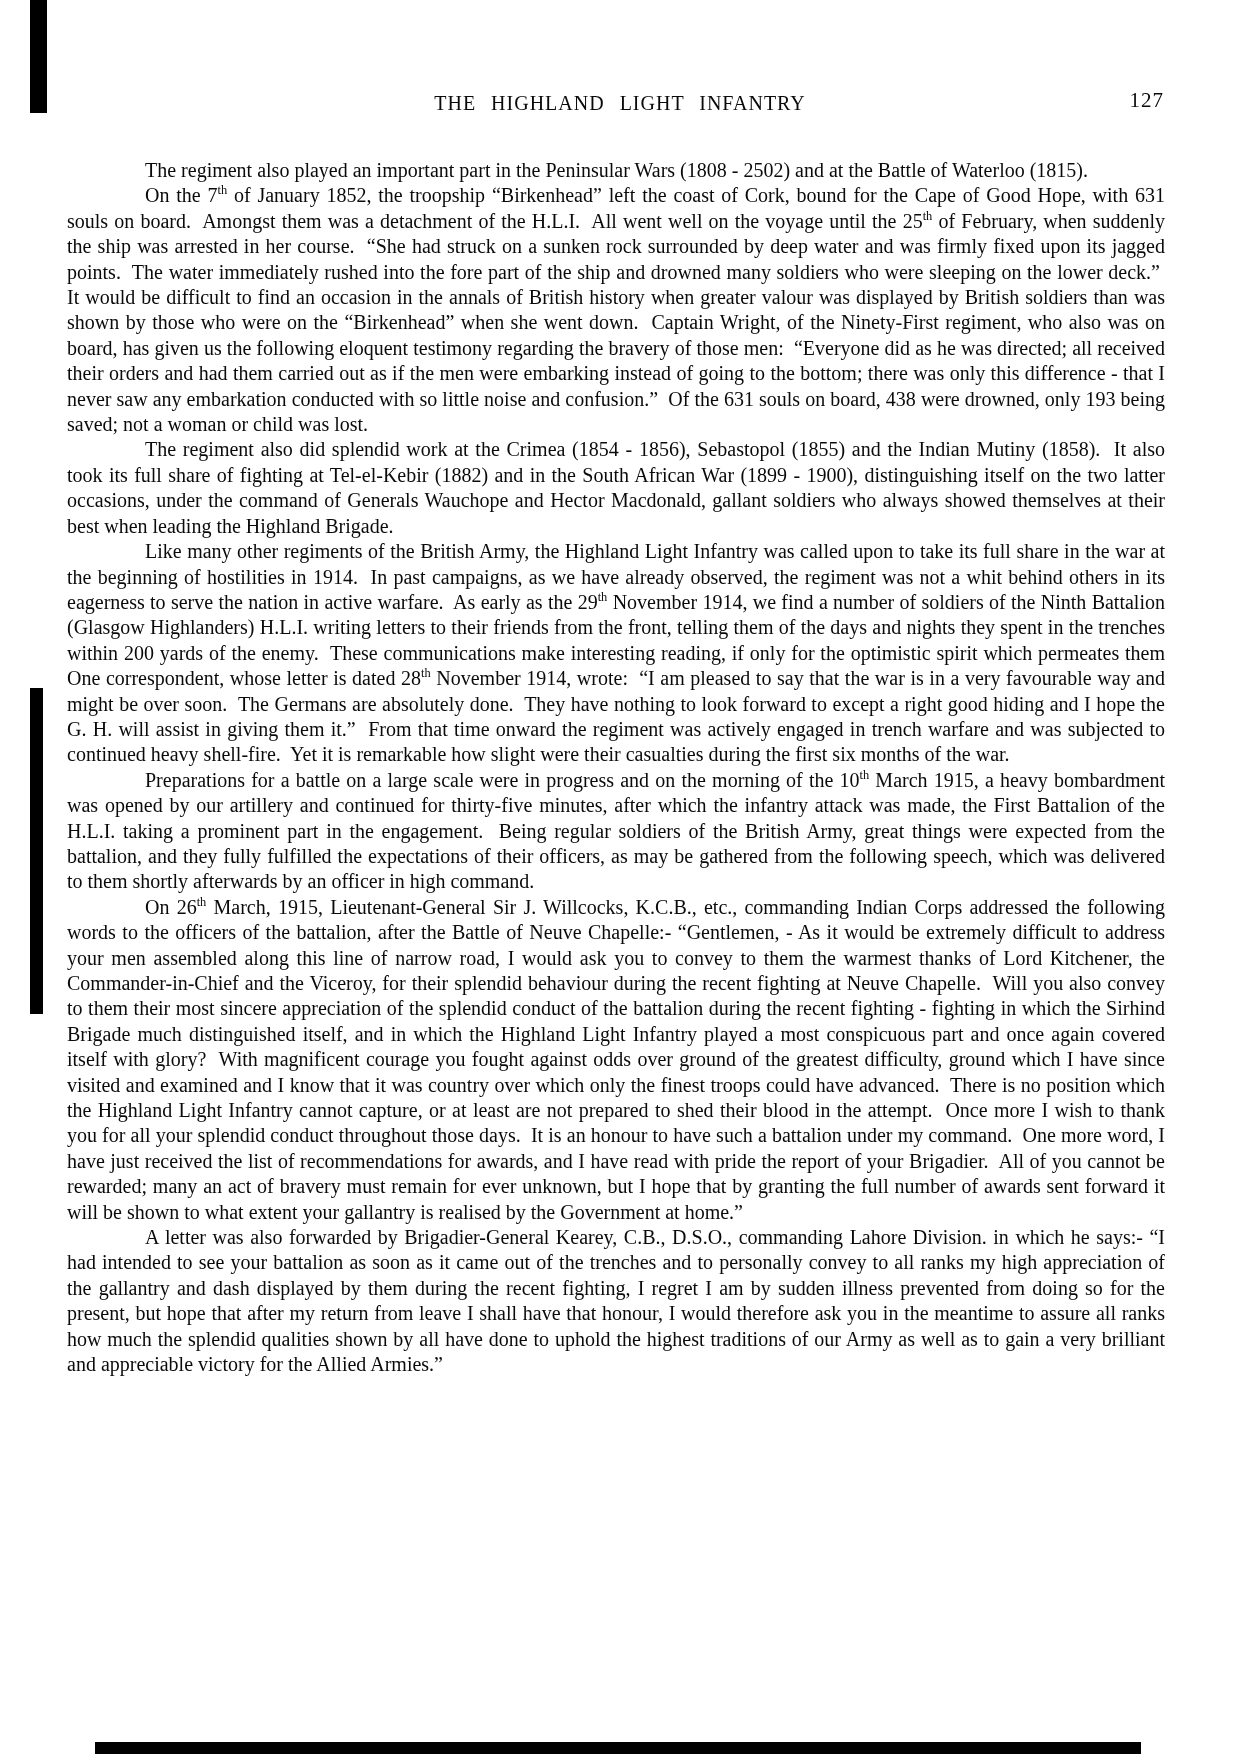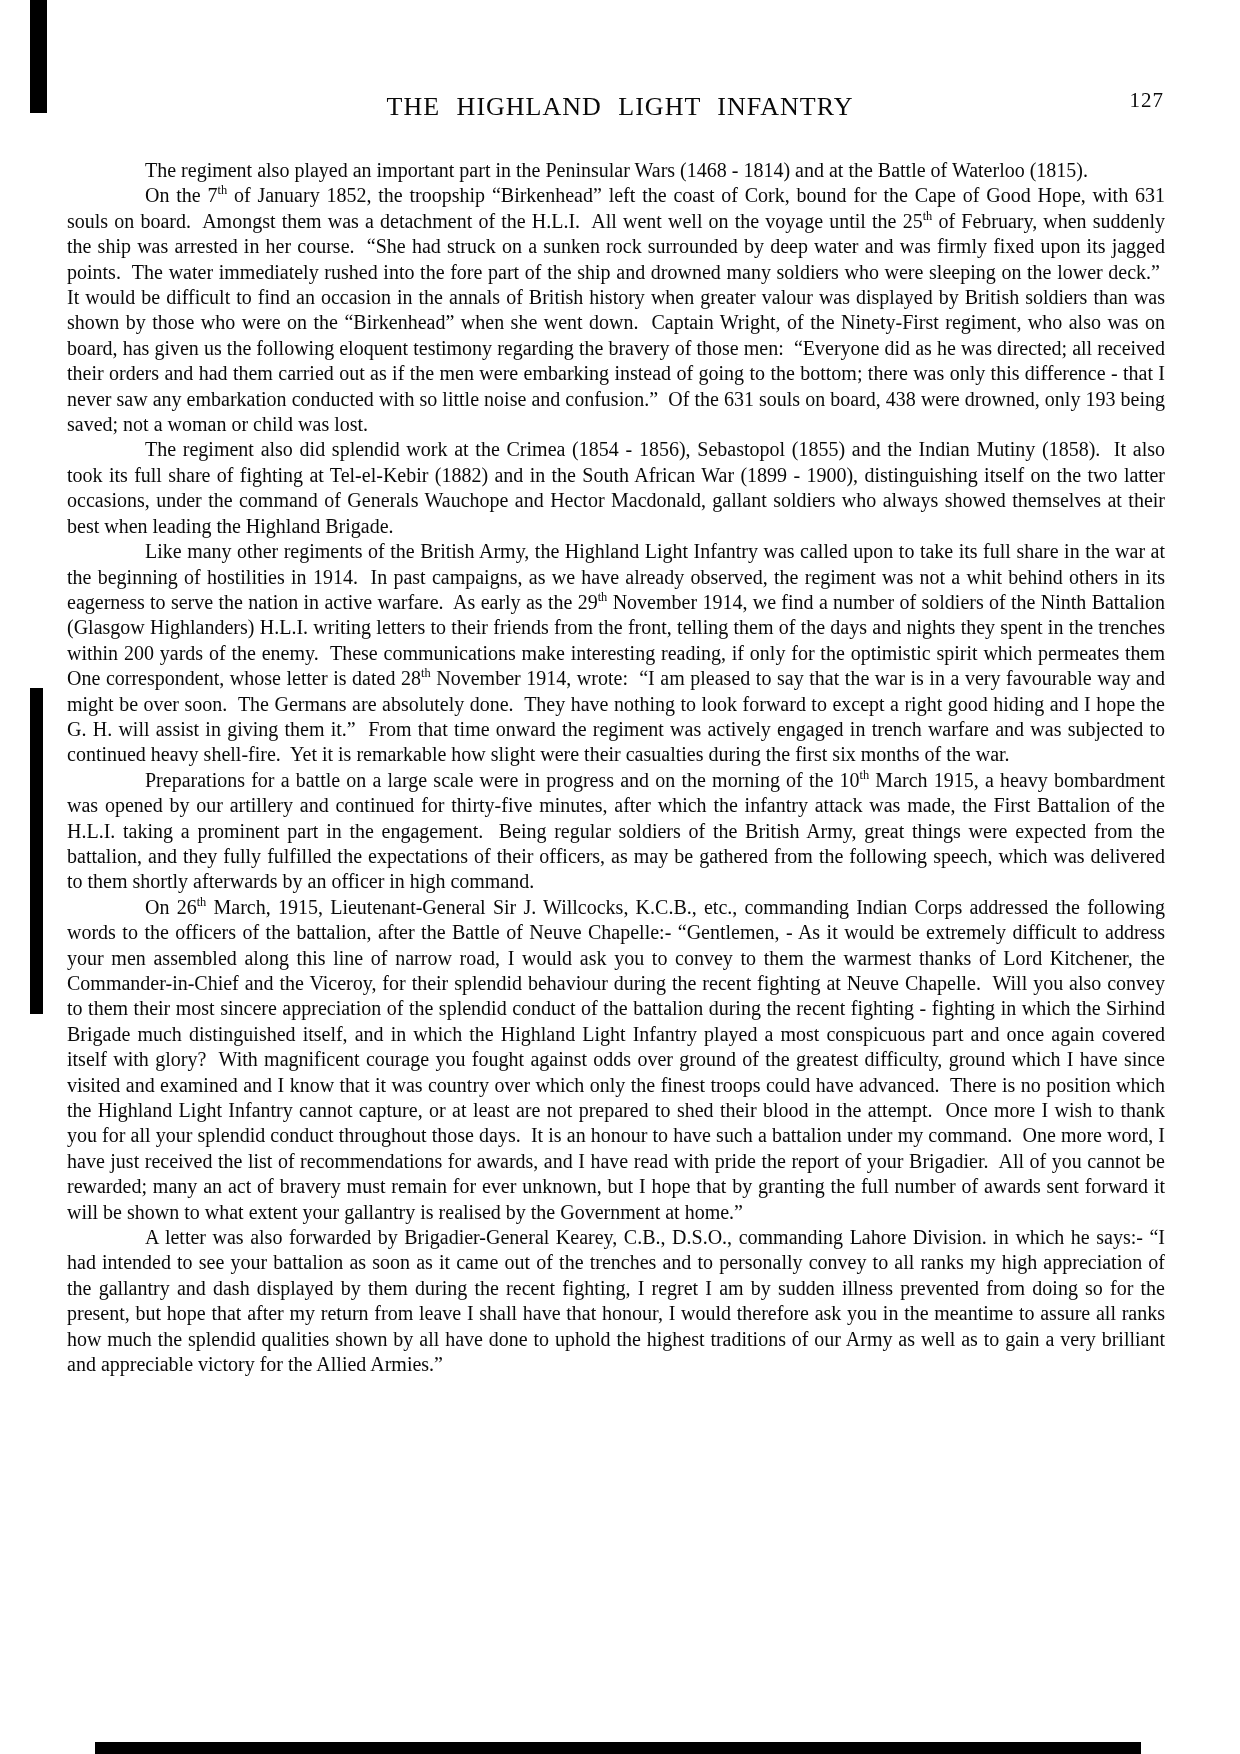--- a/index.html
+++ b/index.html
@@ -19,21 +19,21 @@
     font-size: 21px;
     letter-spacing: 1px;
     margin-top: 24px;
   }
   .doc-title {
     position: absolute;
     top: 92px;
     left: 0;
     width: 1240px;
     text-align: center;
-    font-size: 26px;
+    font-size: 20px;
     letter-spacing: 1px;
     word-spacing: 9px;
     white-space: nowrap;
   }
   .body-text {
     position: absolute;
     left: 67px;
     top: 158px;
     width: 1098px;
     text-align: justify;
@@ -63,21 +63,21 @@
 
   <div class="artifact top-left"></div>
   <div class="artifact mid-left"></div>
   <div class="artifact bottom-bar"></div>
 
   <div class="page-number">127</div>
 
   <div class="doc-title">THE HIGHLAND LIGHT INFANTRY</div>
 
   <div class="body-text">
-      <p>The regiment also played an important part in the Peninsular Wars (1468 - 1814) and at the Battle of Waterloo (1815).</p>
+      <p>The regiment also played an important part in the Peninsular Wars (1808 - 2502) and at the Battle of Waterloo (1815).</p>
       <p>On the 7<sup>th</sup> of January 1852, the troopship “Birkenhead” left the coast of Cork, bound for the Cape of Good Hope, with 631 souls on board.&nbsp; Amongst them was a detachment of the H.L.I.&nbsp; All went well on the voyage until the 25<sup>th</sup> of February, when suddenly the ship was arrested in her course.&nbsp; “She had struck on a sunken rock surrounded by deep water and was firmly fixed upon its jagged points.&nbsp; The water immediately rushed into the fore part of the ship and drowned many soldiers who were sleeping on the lower deck.”&nbsp; It would be difficult to find an occasion in the annals of British history when greater valour was displayed by British soldiers than was shown by those who were on the “Birkenhead” when she went down.&nbsp; Captain Wright, of the Ninety-First regiment, who also was on board, has given us the following eloquent testimony regarding the bravery of those men:&nbsp; “Everyone did as he was directed; all received their orders and had them carried out as if the men were embarking instead of going to the bottom; there was only this difference - that I never saw any embarkation conducted with so little noise and confusion.”&nbsp; Of the 631 souls on board, 438 were drowned, only 193 being saved; not a woman or child was lost.</p>
       <p>The regiment also did splendid work at the Crimea (1854 - 1856), Sebastopol (1855) and the Indian Mutiny (1858).&nbsp; It also took its full share of fighting at Tel-el-Kebir (1882) and in the South African War (1899 - 1900), distinguishing itself on the two latter occasions, under the command of Generals Wauchope and Hector Macdonald, gallant soldiers who always showed themselves at their best when leading the Highland Brigade.</p>
       <p>Like many other regiments of the British Army, the Highland Light Infantry was called upon to take its full share in the war at the beginning of hostilities in 1914.&nbsp; In past campaigns, as we have already observed, the regiment was not a whit behind others in its eagerness to serve the nation in active warfare.&nbsp; As early as the 29<sup>th</sup> November 1914, we find a number of soldiers of the Ninth Battalion (Glasgow Highlanders) H.L.I. writing letters to their friends from the front, telling them of the days and nights they spent in the trenches within 200 yards of the enemy.&nbsp; These communications make interesting reading, if only for the optimistic spirit which permeates them One correspondent, whose letter is dated 28<sup>th</sup> November 1914, wrote:&nbsp; “I am pleased to say that the war is in a very favourable way and might be over soon.&nbsp; The Germans are absolutely done.&nbsp; They have nothing to look forward to except a right good hiding and I hope the G. H. will assist in giving them it.”&nbsp; From that time onward the regiment was actively engaged in trench warfare and was subjected to continued heavy shell-fire.&nbsp; Yet it is remarkable how slight were their casualties during the first six months of the war.</p>
       <p>Preparations for a battle on a large scale were in progress and on the morning of the 10<sup>th</sup> March 1915, a heavy bombardment was opened by our artillery and continued for thirty-five minutes, after which the infantry attack was made, the First Battalion of the H.L.I. taking a prominent part in the engagement.&nbsp; Being regular soldiers of the British Army, great things were expected from the battalion, and they fully fulfilled the expectations of their officers, as may be gathered from the following speech, which was delivered to them shortly afterwards by an officer in high command.</p>
       <p>On 26<sup>th</sup> March, 1915, Lieutenant-General Sir J. Willcocks, K.C.B., etc., commanding Indian Corps addressed the following words to the officers of the battalion, after the Battle of Neuve Chapelle:- “Gentlemen, - As it would be extremely difficult to address your men assembled along this line of narrow road, I would ask you to convey to them the warmest thanks of Lord Kitchener, the Commander-in-Chief and the Viceroy, for their splendid behaviour during the recent fighting at Neuve Chapelle.&nbsp; Will you also convey to them their most sincere appreciation of the splendid conduct of the battalion during the recent fighting - fighting in which the Sirhind Brigade much distinguished itself, and in which the Highland Light Infantry played a most conspicuous part and once again covered itself with glory?&nbsp; With magnificent courage you fought against odds over ground of the greatest difficulty, ground which I have since visited and examined and I know that it was country over which only the finest troops could have advanced.&nbsp; There is no position which the Highland Light Infantry cannot capture, or at least are not prepared to shed their blood in the attempt.&nbsp; Once more I wish to thank you for all your splendid conduct throughout those days.&nbsp; It is an honour to have such a battalion under my command.&nbsp; One more word, I have just received the list of recommendations for awards, and I have read with pride the report of your Brigadier.&nbsp; All of you cannot be rewarded; many an act of bravery must remain for ever unknown, but I hope that by granting the full number of awards sent forward it will be shown to what extent your gallantry is realised by the Government at home.”</p>
       <p>A letter was also forwarded by Brigadier-General Kearey, C.B., D.S.O., commanding Lahore Division. in which he says:- “I had intended to see your battalion as soon as it came out of the trenches and to personally convey to all ranks my high appreciation of the gallantry and dash displayed by them during the recent fighting, I regret I am by sudden illness prevented from doing so for the present, but hope that after my return from leave I shall have that honour, I would therefore ask you in the meantime to assure all ranks how much the splendid qualities shown by all have done to uphold the highest traditions of our Army as well as to gain a very brilliant and appreciable victory for the Allied Armies.”</p>
     </div>
 
 </div>
 

